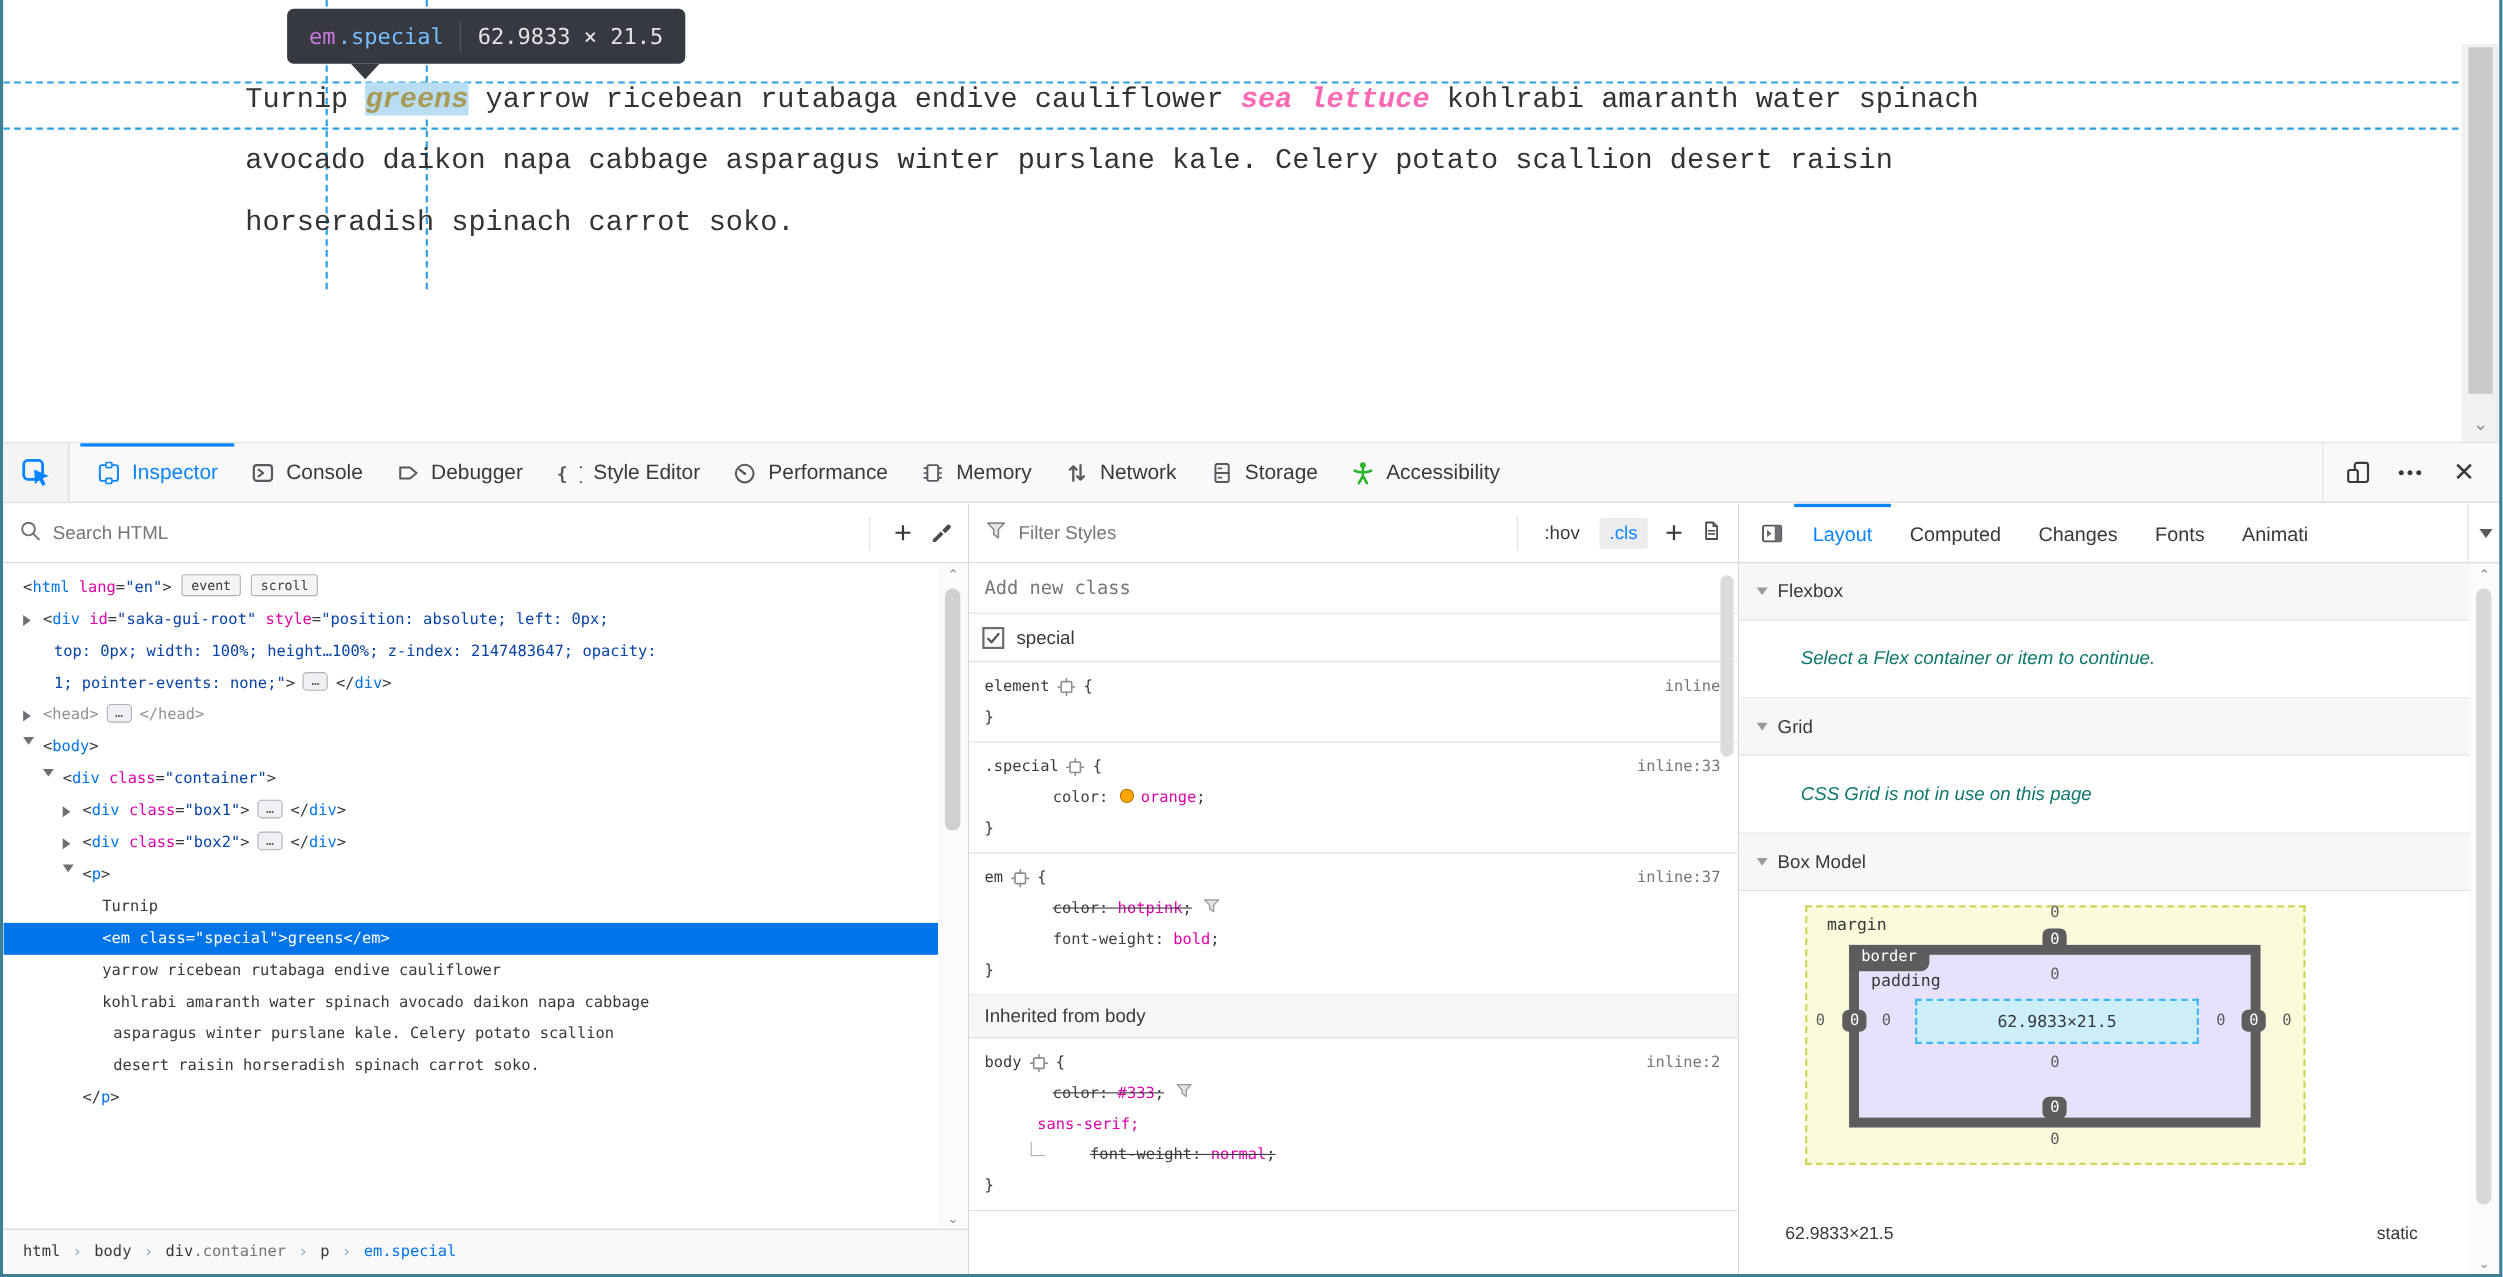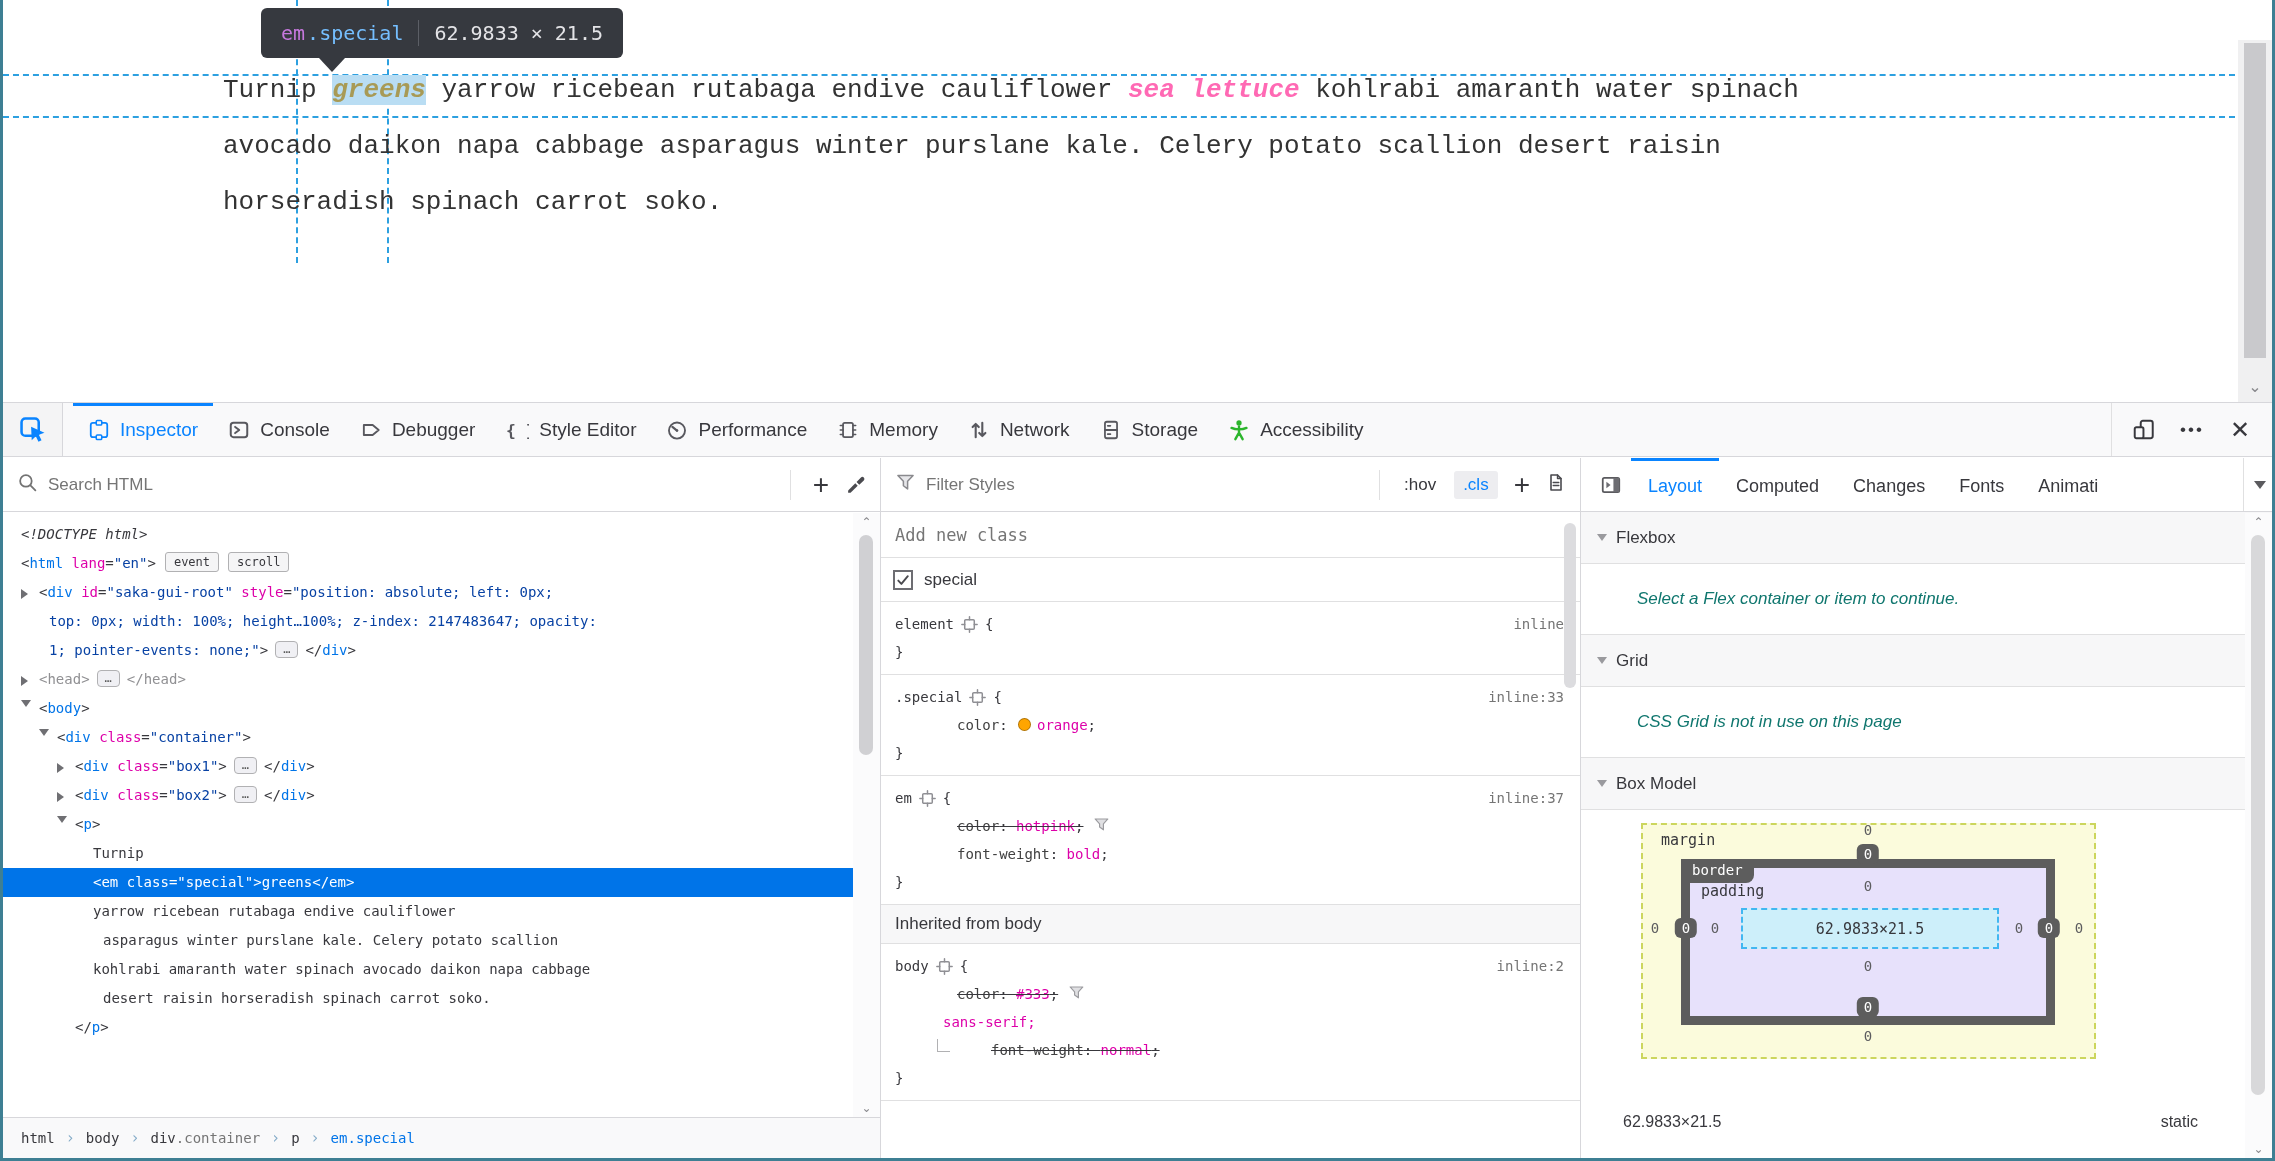--- a/index.html
+++ b/index.html
@@ -287,36 +287,35 @@
               </svg></span>
           <input class="flat" placeholder="Search HTML" style="">
           <span class="tb-div"></span>
           <span class="plus-glyph">+</span>
           <span id="dropper-ic"><svg width="21" height="21" viewBox="0 0 20 20">
                 <path d="M3 17.5 L9.8 10.7 l2.3 2.3 L5.3 19.8 H3 z" fill="#4a4a4f"></path>
                 <path d="M11 9.5 l4.2-4.2 a1.9 1.9 0 0 1 2.7 2.7 L13.6 12.2 z" fill="#4a4a4f"></path>
               </svg></span>
         </div>
         <div class="tree" id="tree">
-            <div class="tree-row" style="padding-left: 18px;"><span class="tk-dt">&lt;!DOCTYPE html&gt;</span></div>
             <div class="tree-row" style="padding-left: 18px;"><span class="tk-n">&lt;</span><span class="tk-t">html</span><span class="tk-n"> </span><span class="tk-a">lang</span><span class="tk-n">=</span><span class="tk-v">"en"</span><span class="tk-n">&gt;</span><span class="badge">event</span><span class="badge">scroll</span></div>
             <div class="tree-row" style="padding-left: 36px;"><span class="tw tw-r"></span><span class="tk-n">&lt;</span><span class="tk-t">div</span><span class="tk-n"> </span><span class="tk-a">id</span><span class="tk-n">=</span><span class="tk-v">"saka-gui-root"</span><span class="tk-n"> </span><span class="tk-a">style</span><span class="tk-n">=</span><span class="tk-v">"position: absolute; left: 0px;</span></div>
             <div class="tree-row" style="padding-left: 46px;"><span class="tk-v">top: 0px; width: 100%; height…100%; z-index: 2147483647; opacity:</span></div>
             <div class="tree-row" style="padding-left: 46px;"><span class="tk-v">1; pointer-events: none;"</span><span class="tk-n">&gt;</span><span class="ellipsis">…</span><span class="tk-n">&lt;/</span><span class="tk-t">div</span><span class="tk-n">&gt;</span></div>
             <div class="tree-row" style="padding-left: 36px;"><span class="tw tw-r"></span><span class="tk-d">&lt;head&gt;</span><span class="ellipsis">…</span><span class="tk-d">&lt;/head&gt;</span></div>
             <div class="tree-row" style="padding-left: 36px;"><span class="tw tw-d"></span><span class="tk-n">&lt;</span><span class="tk-t">body</span><span class="tk-n">&gt;</span></div>
             <div class="tree-row" style="padding-left: 54px;"><span class="tw tw-d"></span><span class="tk-n">&lt;</span><span class="tk-t">div</span><span class="tk-n"> </span><span class="tk-a">class</span><span class="tk-n">=</span><span class="tk-v">"container"</span><span class="tk-n">&gt;</span></div>
             <div class="tree-row" style="padding-left: 72px;"><span class="tw tw-r"></span><span class="tk-n">&lt;</span><span class="tk-t">div</span><span class="tk-n"> </span><span class="tk-a">class</span><span class="tk-n">=</span><span class="tk-v">"box1"</span><span class="tk-n">&gt;</span><span class="ellipsis">…</span><span class="tk-n">&lt;/</span><span class="tk-t">div</span><span class="tk-n">&gt;</span></div>
             <div class="tree-row" style="padding-left: 72px;"><span class="tw tw-r"></span><span class="tk-n">&lt;</span><span class="tk-t">div</span><span class="tk-n"> </span><span class="tk-a">class</span><span class="tk-n">=</span><span class="tk-v">"box2"</span><span class="tk-n">&gt;</span><span class="ellipsis">…</span><span class="tk-n">&lt;/</span><span class="tk-t">div</span><span class="tk-n">&gt;</span></div>
             <div class="tree-row" style="padding-left: 72px;"><span class="tw tw-d"></span><span class="tk-n">&lt;</span><span class="tk-t">p</span><span class="tk-n">&gt;</span></div>
             <div class="tree-row" style="padding-left: 90px;"><span class="tk-n">Turnip</span></div>
             <div class="tree-row sel" style="padding-left: 90px;"><span class="tk-n">&lt;</span><span class="tk-t">em</span><span class="tk-n"> </span><span class="tk-a">class</span><span class="tk-n">=</span><span class="tk-v">"special"</span><span class="tk-n">&gt;</span><span class="tk-n">greens</span><span class="tk-n">&lt;/</span><span class="tk-t">em</span><span class="tk-n">&gt;</span></div>
             <div class="tree-row" style="padding-left: 90px;"><span class="tk-n">yarrow ricebean rutabaga endive cauliflower</span></div>
+            <div class="tree-row" style="padding-left: 90px;"><span class="tk-n">kohlrabi amaranth water spinach avocado daikon napa cabbage</span></div>
             <div class="tree-row" style="padding-left: 100px;"><span class="tk-n">asparagus winter purslane kale. Celery potato scallion</span></div>
-            <div class="tree-row" style="padding-left: 90px;"><span class="tk-n">kohlrabi amaranth water spinach avocado daikon napa cabbage</span></div>
             <div class="tree-row" style="padding-left: 100px;"><span class="tk-n">desert raisin horseradish spinach carrot soko.</span></div>
             <div class="tree-row" style="padding-left: 72px;"><span class="tk-n">&lt;/</span><span class="tk-t">p</span><span class="tk-n">&gt;</span></div>
           </div>
         <div class="tree-scroll">
           <div class="ts-up">⌃</div>
           <div class="ts-thumb"></div>
           <div class="ts-down">⌄</div>
         </div>
         <div class="breadcrumb" id="breadcrumb">
             <span class="bc-item"><span>html</span></span>

